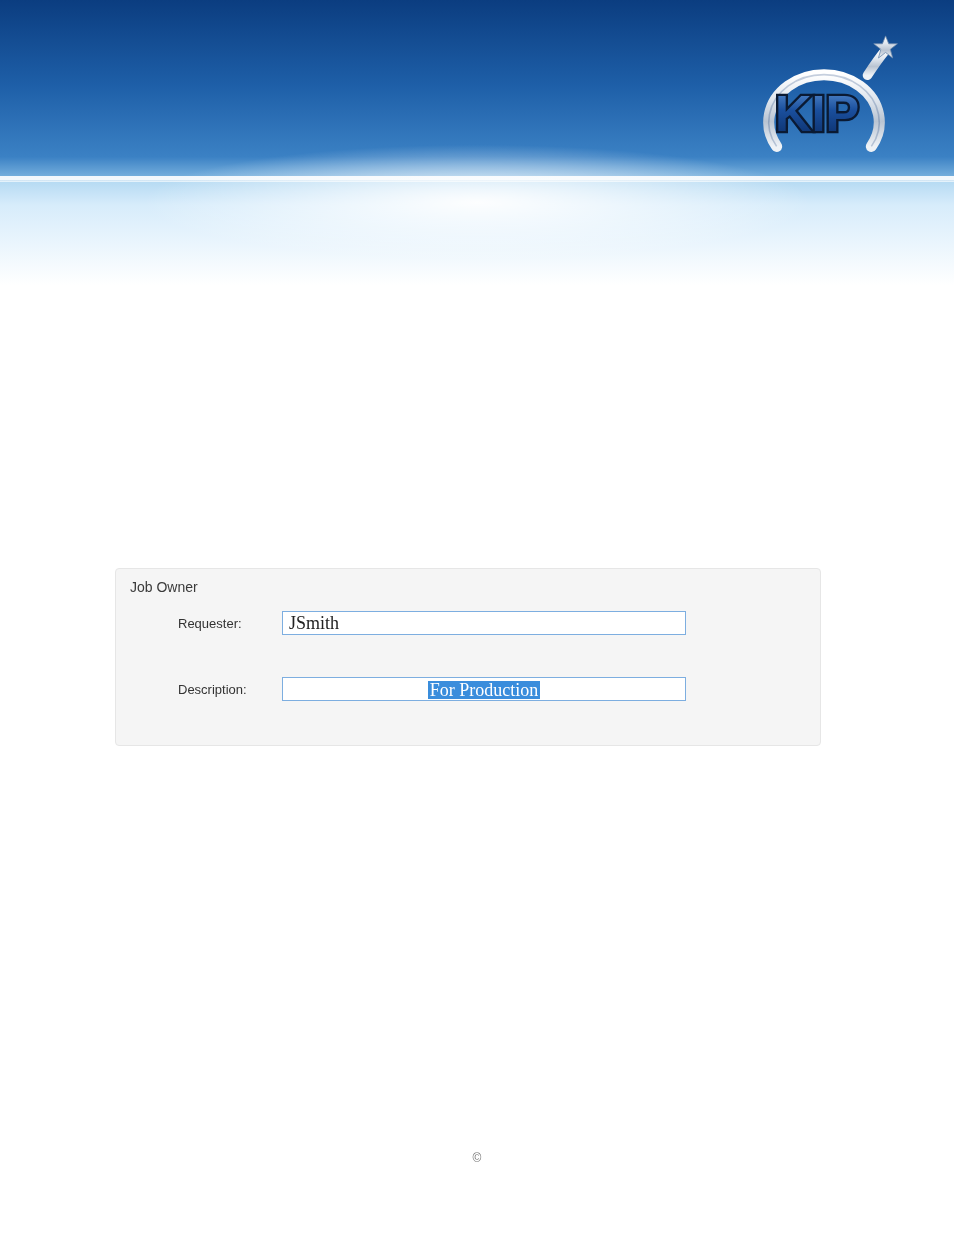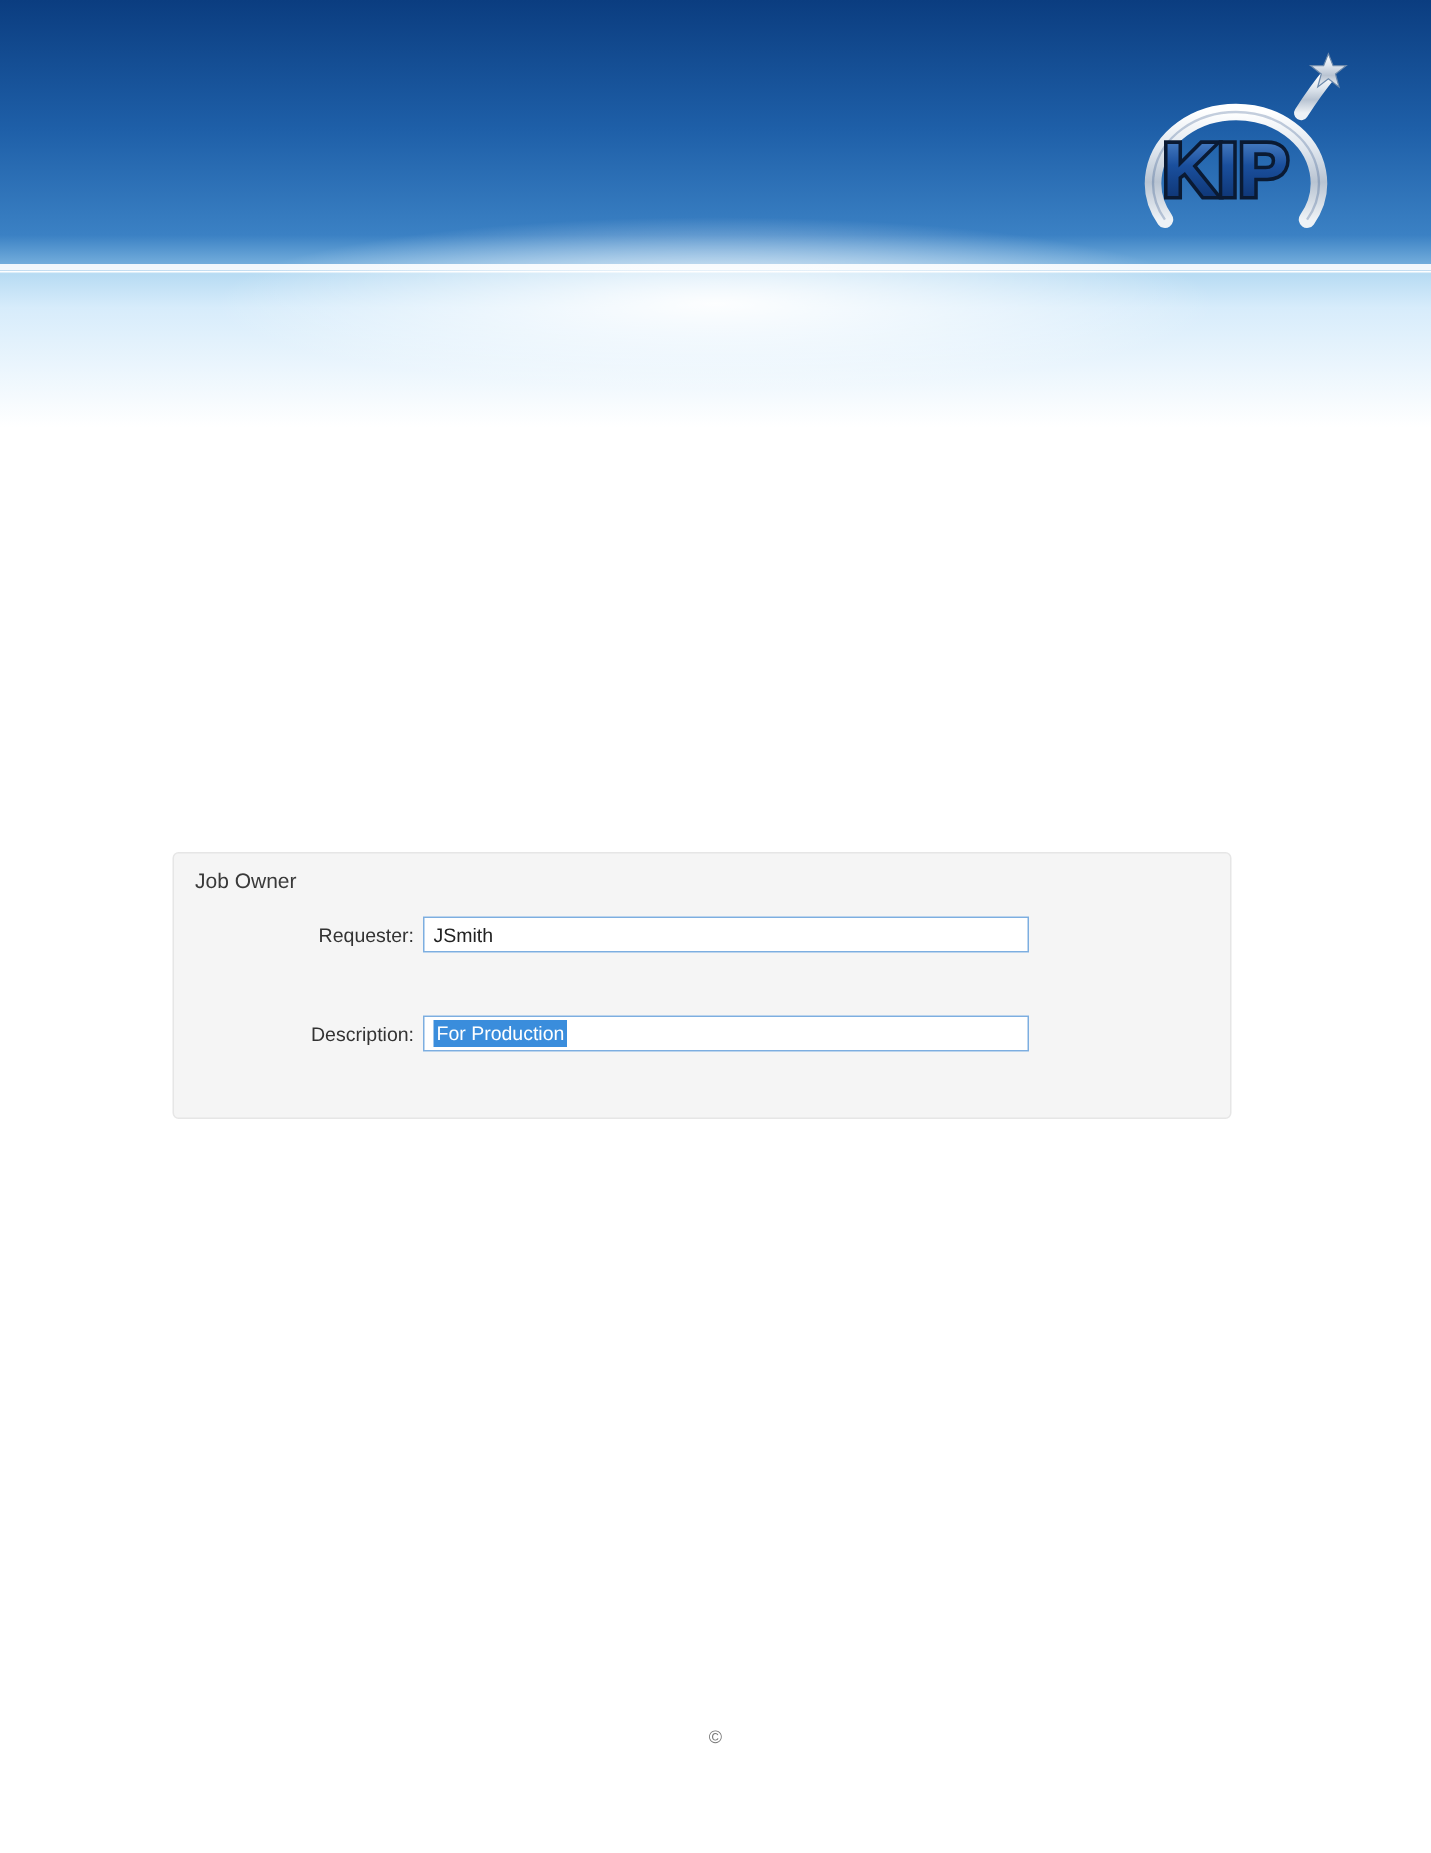--- a/index.html
+++ b/index.html
@@ -64,37 +64,38 @@
       position:absolute;
       left:62px;
       display:flex;
       align-items:center;
     }
     .row.r1{ top:42px; }
     .row.r2{ top:76px; }
     .row.r3{ top:108px; }
     .lbl{
       width:98px;
-      text-align:right;
       font-size:13px;
       color:#333;
       margin-right:6px;
     }
     .field{
       width:404px;
       height:24px;
       border:1px solid #7daee0;
       background:#ffffff;
-      font-size:13px;
+      font-size:18px;
       padding:2px 6px;
       color:#222;
       outline:none;
+      font-family:Liberation Serif, serif;
     }
     .field.selected{
       background:#ffffff;
+      text-align:center;
     }
     .sel-text{
       display:inline-block;
       background:#3a8ddc;
       color:#ffffff;
       padding:0 2px;
       line-height:18px;
     }
 
     .footer{

